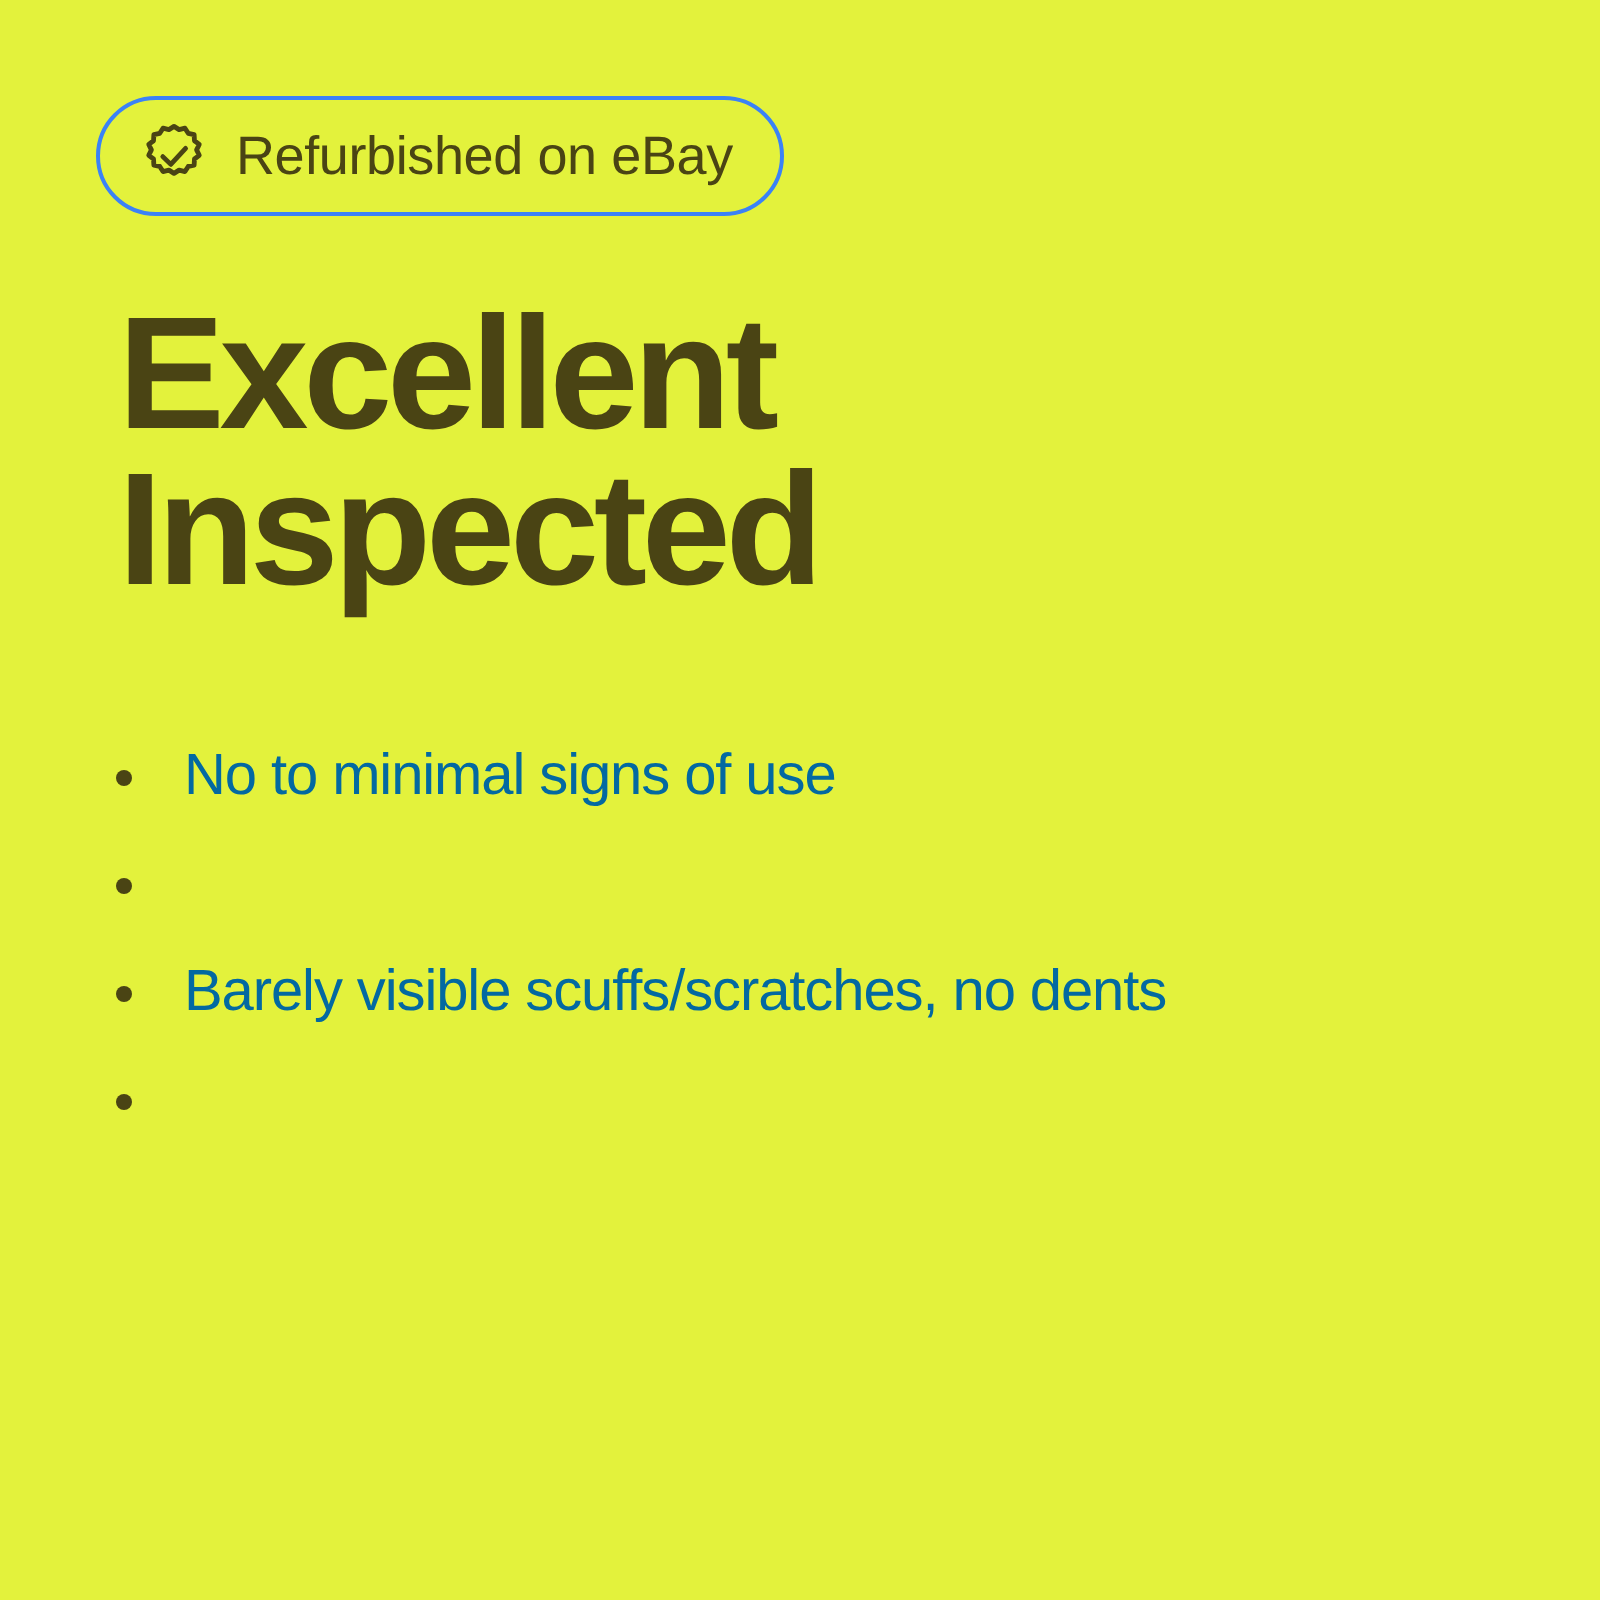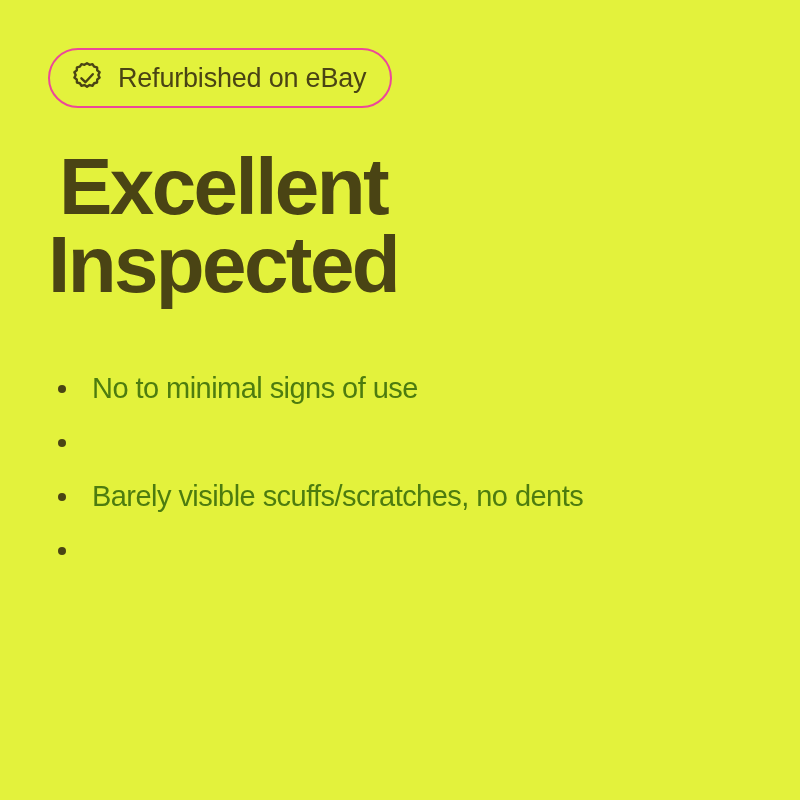--- a/index.html
+++ b/index.html
@@ -27,21 +27,21 @@
   .badge-pill {
     position: absolute;
     left: 48px;
     top: 48px;
     height: 60px;
     box-sizing: border-box;
     display: flex;
     align-items: center;
     gap: 14px;
     padding: 0 24px 0 20px;
-    border: 2px solid #ec4899;
+    border: 2px solid #3b82f6;
     border-radius: 999px;
     background: transparent;
   }
   .badge-icon {
     width: 34px;
     height: 34px;
     flex: 0 0 34px;
     display: block;
   }
   .badge-icon svg {
@@ -54,29 +54,28 @@
     font-weight: 400;
     letter-spacing: -0.2px;
     line-height: 1;
     color: #4A4414;
     white-space: nowrap;
   }
 
   
   .headline {
     position: absolute;
-    left: 48px;
+    left: 59px;
     top: 148px;
     margin: 0;
     font-size: 80px;
     font-weight: 700;
     line-height: 0.98;
     letter-spacing: -2.6px;
     color: #4A4414;
-    text-align: center;
   }
   .headline .hl-line {
     display: block;
     white-space: nowrap;
   }
 
   
   .feature-list {
     position: absolute;
     left: 52px;
@@ -101,21 +100,21 @@
     width: 8px;
     height: 8px;
     border-radius: 50%;
     background: #4A4414;
   }
   .feature-text {
     font-size: 29px;
     font-weight: 400;
     line-height: 1.1;
     letter-spacing: -0.55px;
-    color: #4d7c0f;
+    color: #0369a1;
     white-space: nowrap;
   }
 </style>
 </head>
 <body>
 
 <div class="card">
 
   <div class="badge-pill">
     <span class="badge-icon">

